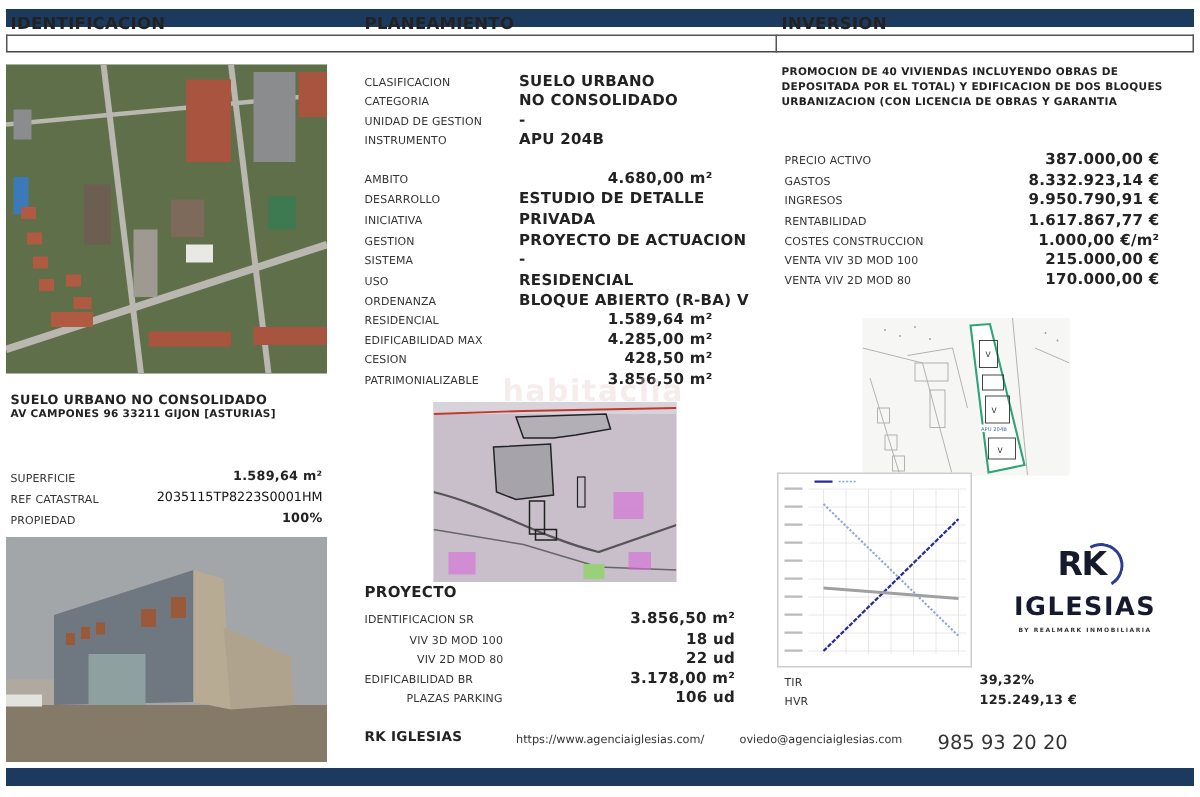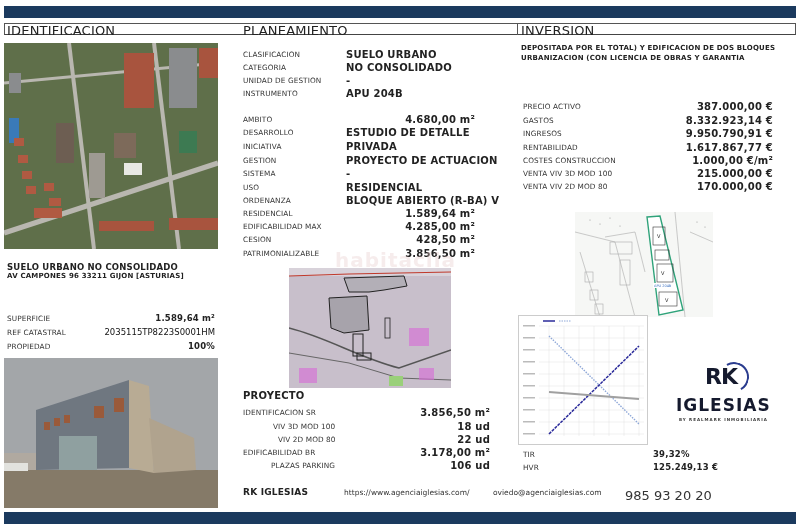--- a/index.html
+++ b/index.html
@@ -1,21 +1,21 @@
 <!DOCTYPE html>
 <html><head>
 <meta charset="utf-8">
 <style>
   * { box-sizing: border-box; margin: 0; padding: 0; }
   body { width: 800px; height: 531px; background: #fff; font-family: "DejaVu Sans", sans-serif; color: #222; position: relative; overflow: hidden; }
   .band { position: absolute; left: 4px; width: 792px; background: #1b3a5e; }
   .band.top { top: 6px; height: 12px; }
   .band.bottom { top: 512px; height: 12px; }
   .section-bar { position: absolute; top: 23px; left: 4px; width: 792px; height: 12px; border: 1px solid #555; border-bottom: 1.5px solid #444; }
-  .section-title { position: absolute; top: 23px; font-size: 13px; font-weight: normal; color: #222; letter-spacing: 0.2px; }
+  .section-title { position: absolute; top: 9px; font-size: 11px; font-weight: bold; color: #222; letter-spacing: 0.2px; }
   .lbl { position: absolute; font-size: 7.3px; color: #333; white-space: nowrap; letter-spacing: 0.1px; }
   .val { position: absolute; font-size: 10px; font-weight: bold; color: #222; white-space: nowrap; letter-spacing: 0.2px; }
   .val.r { text-align: right; }
   .img-box { position: absolute; overflow: hidden; }
   .aerial { background: #6a7a55; }
   .photo { background: linear-gradient(#9ea2a6 0%, #b2b5b8 55%, #7d7b72 70%, #8a7d6a 100%); }
   .plan-map { background: #c9c0cc; }
   .site-plan { background: #f4f5f3; }
   .chart-box { background: #fff; border: 1px solid #ccc; }
   .logo-rk { position: absolute; left: 705px; top: 364px; font-size: 22px; font-weight: bold; color: #151a2e; letter-spacing: -1px; }
@@ -160,20 +160,21 @@
 <div class="lbl" style="left:273px;top:422px">VIV 3D MOD 100</div>
 <div class="val r" style="right:310px;top:421px">18 ud</div>
 <div class="lbl" style="left:278px;top:435px">VIV 2D MOD 80</div>
 <div class="val r" style="right:310px;top:434px">22 ud</div>
 <div class="lbl" style="left:243px;top:448px">EDIFICABILIDAD BR</div>
 <div class="val r" style="right:310px;top:447px">3.178,00 m²</div>
 <div class="lbl" style="left:271px;top:461px">PLAZAS PARKING</div>
 <div class="val r" style="right:310px;top:460px">106 ud</div>
 
 <div style="position:absolute;left:521px;top:43px;width:276px">
+  <div class="val" style="position:static;font-size:7px;line-height:10px">PROMOCION DE 40 VIVIENDAS INCLUYENDO OBRAS DE</div>
   <div class="val" style="position:static;font-size:7px;line-height:10px">DEPOSITADA POR EL TOTAL) Y EDIFICACION DE DOS BLOQUES</div>
   <div class="val" style="position:static;font-size:7px;line-height:10px">URBANIZACION (CON LICENCIA DE OBRAS Y GARANTIA</div>
 </div>
 
 <div class="lbl" style="left:523px;top:102px">PRECIO ACTIVO</div>
 <div class="val r" style="right:27px;top:101px">387.000,00 €</div>
 <div class="lbl" style="left:523px;top:116px">GASTOS</div>
 <div class="val r" style="right:27px;top:115px">8.332.923,14 €</div>
 <div class="lbl" style="left:523px;top:129px">INGRESOS</div>
 <div class="val r" style="right:27px;top:128px">9.950.790,91 €</div>

